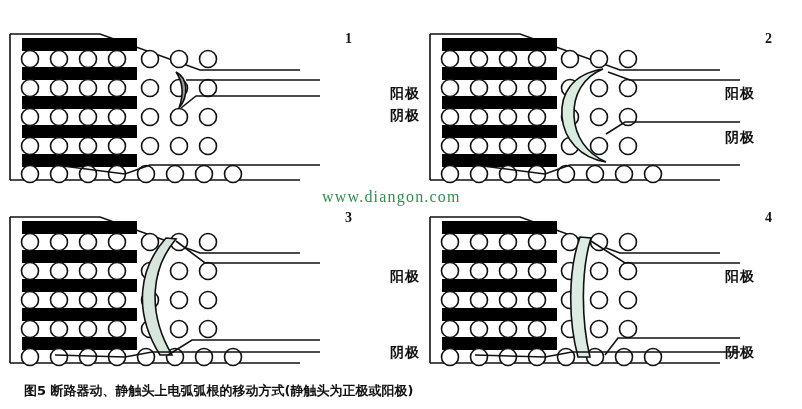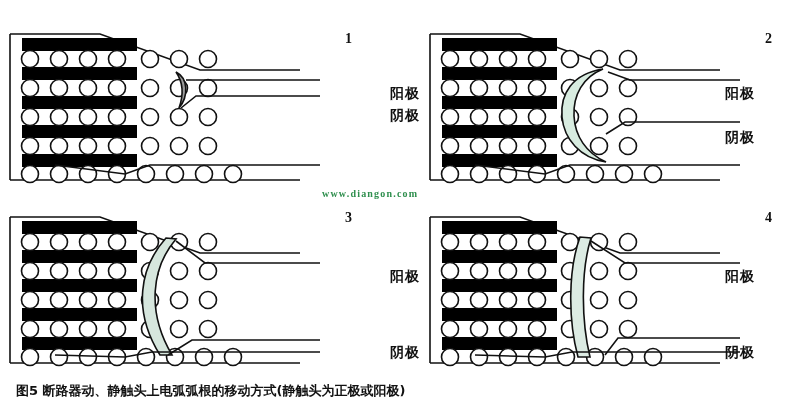--- a/index.html
+++ b/index.html
@@ -22,28 +22,27 @@
   .pnum{
     position:absolute;
     font-family:"Liberation Serif","DejaVu Serif",serif;
     font-size:14px;font-weight:bold;color:#111;
   }
 
   
   #watermark{
     position:absolute;left:322px;top:188px;
     font-family:"Liberation Serif","DejaVu Serif",serif;
-    font-size:10px;color:#2f8f4e;letter-spacing:1.2px;
+    font-size:16px;color:#2f8f4e;letter-spacing:1.2px;
     white-space:nowrap;
-    font-weight:bold;
   }
 
   
   #caption{
-    position:absolute;left:16px;top:382px;
+    position:absolute;left:24px;top:382px;
     font-family:"DejaVu Sans","Liberation Sans",sans-serif;
     font-size:13px;font-weight:bold;color:#111;
     white-space:nowrap;letter-spacing:0px;
   }
 </style>
 </head>
 <body>
 
 <div id="figure">
 

